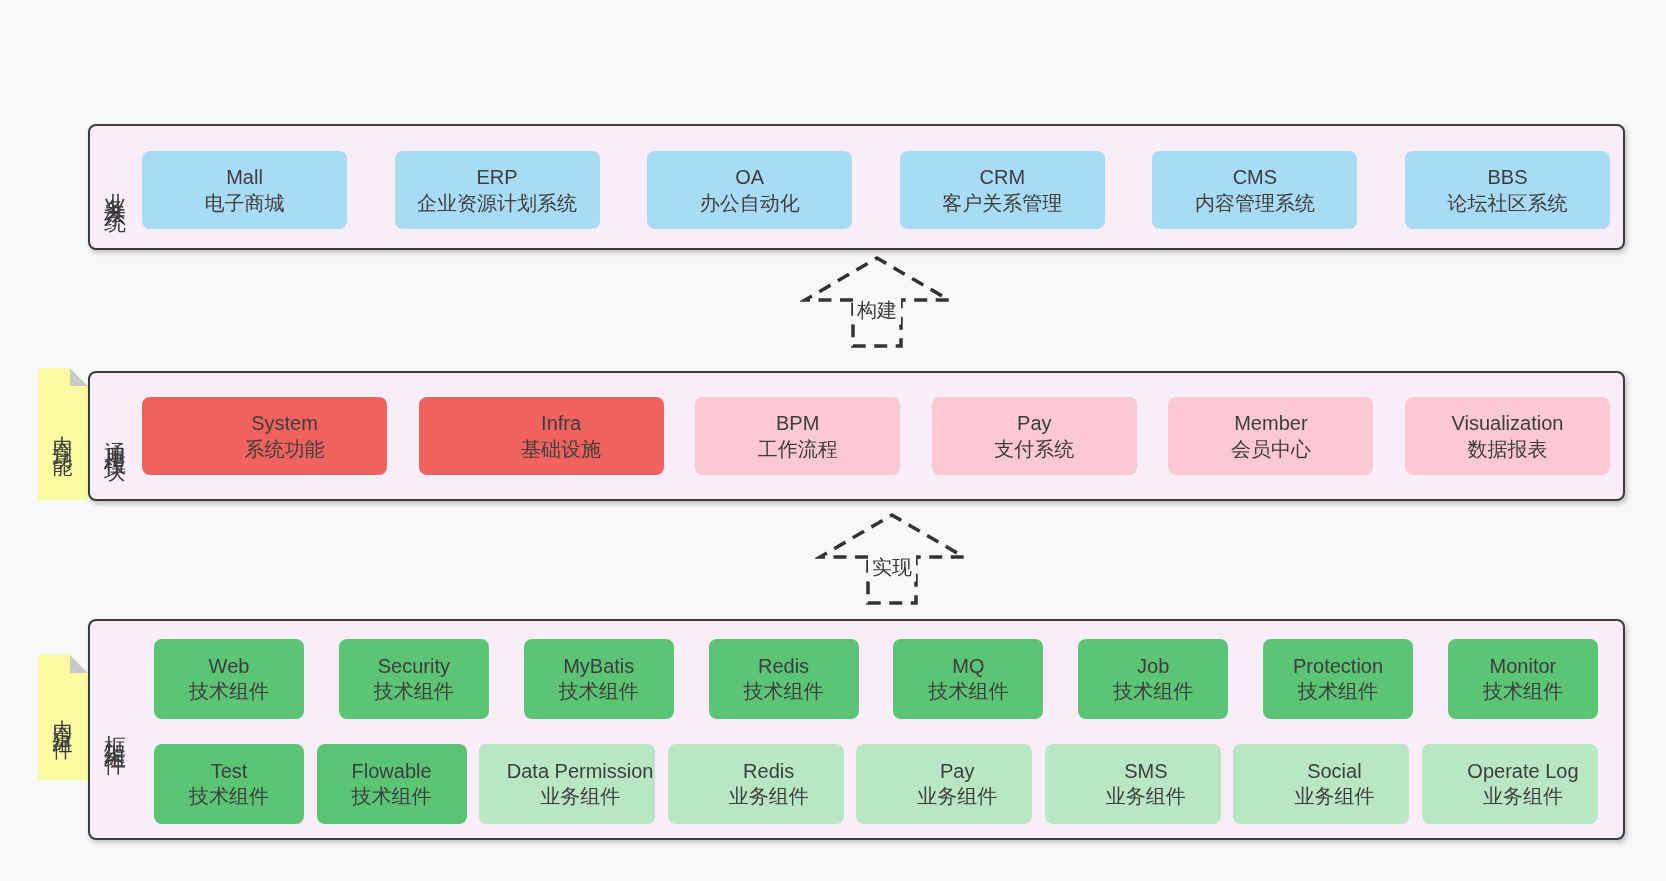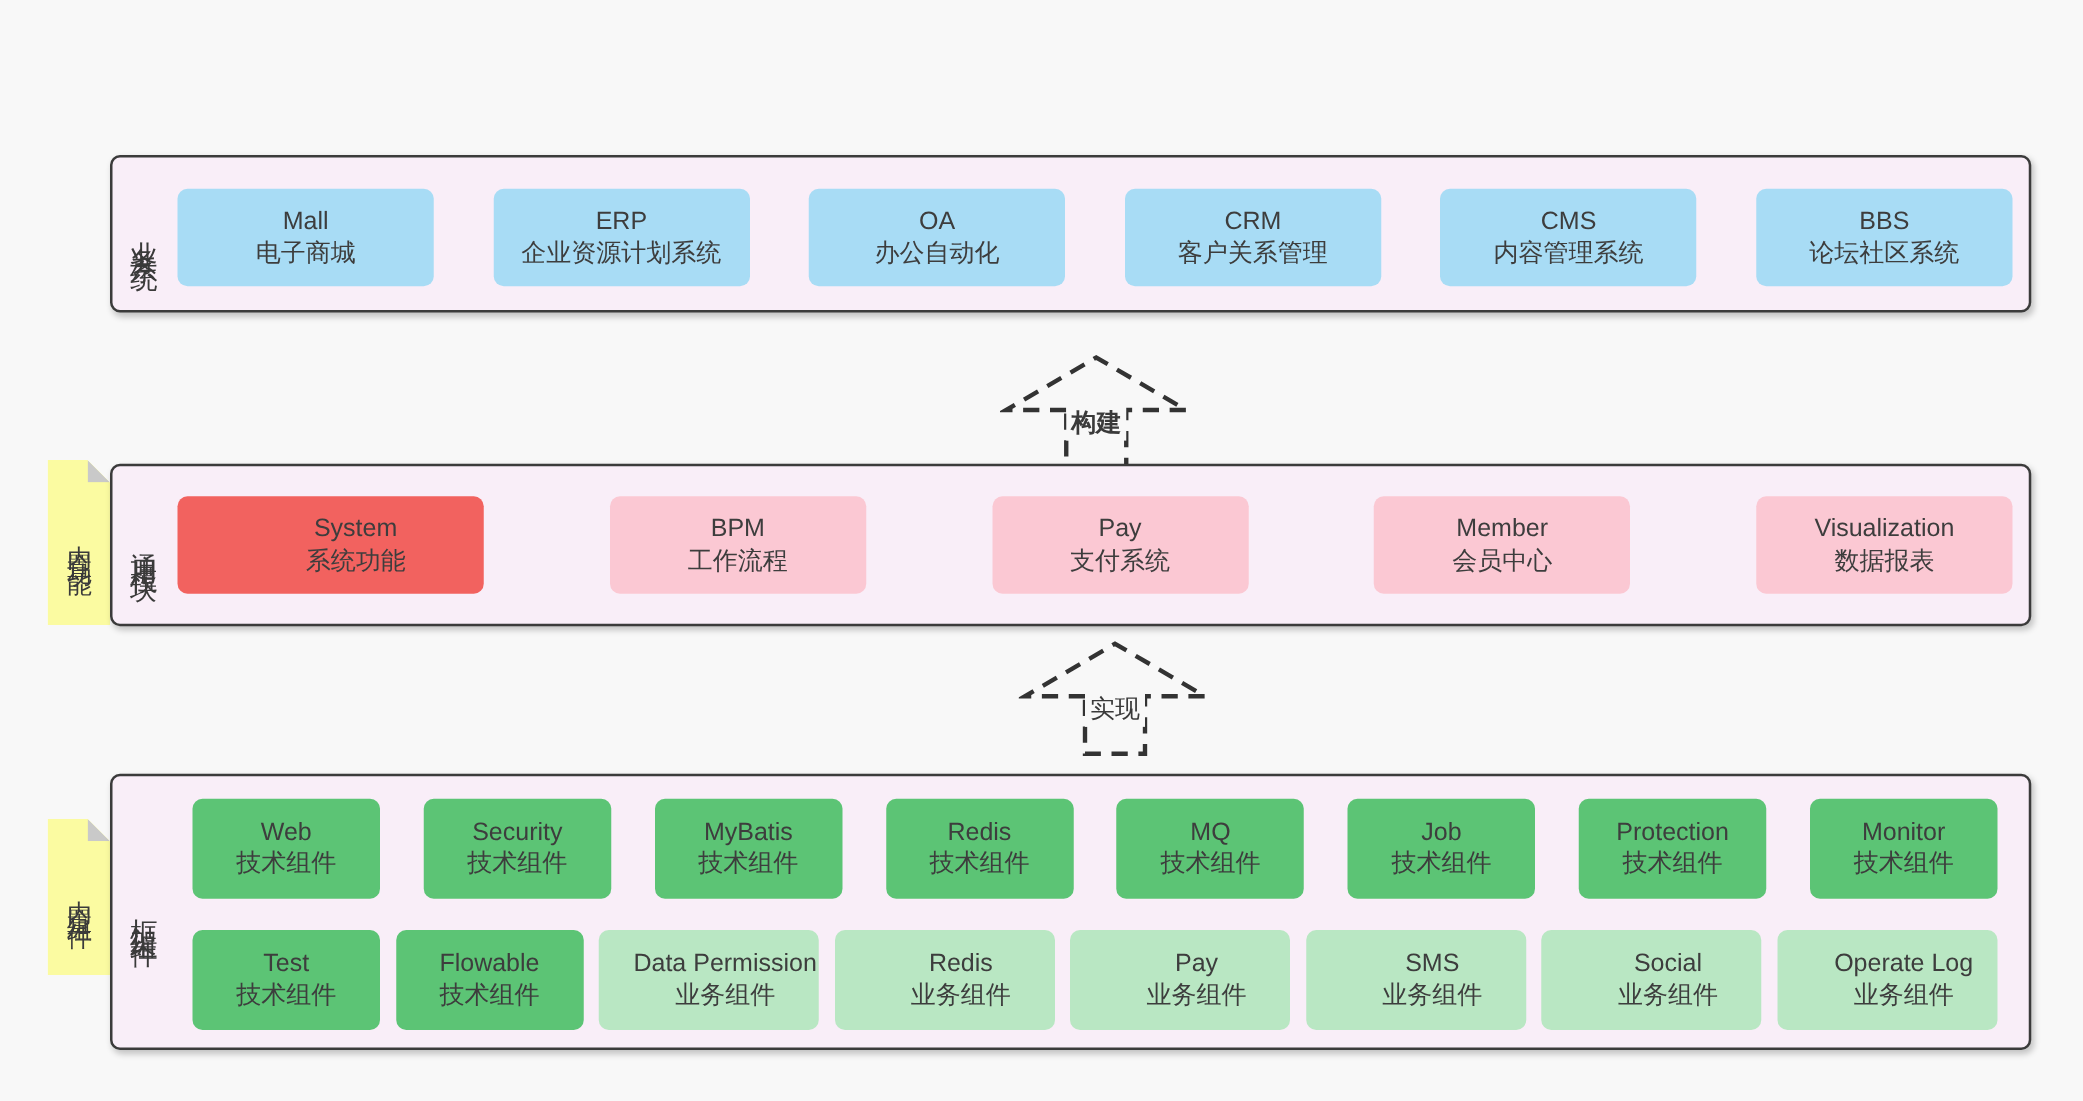--- a/index.html
+++ b/index.html
@@ -66,21 +66,21 @@
     background:var(--fold_gray,#c9c9c9);
     clip-path:polygon(0 0, 100% 100%, 0 100%);
   }
   .sticky-text {
     writing-mode:vertical-rl; text-orientation:upright;
     font-size:20px; letter-spacing:7px; line-height:1; color:#3a3a3a;
   }
 
   
   .arrow { position:absolute; width:154px; height:100px; }
-  #arrow-build     { left:800px; top:280px;font-weight:bold; }
+  #arrow-build     { left:800px; top:252px; }
   #arrow-implement { left:815px; top:509px; }
   .arrow svg { display:block; }
   .arrow path {
     fill:none; stroke:var(--dash,#333333);
     stroke-width:3.5; stroke-dasharray:13 8.5;
   }
   .arrow-label {
     position:absolute; left:77px; top:58px; transform:translate(-50%,-50%);
     background:var(--page_bg,#f8f8f8); padding:1px 4px;
     font-size:20px; color:#3a3a3a; white-space:nowrap;
@@ -137,20 +137,24 @@
     <span class="arrow-label">构建</span>
   </div>
 
   <section class="panel" id="panel-modules">
     <div class="v-label">通用模块</div>
     <div class="box-row row-6">
         <div class="box red">
           <div class="box-title">System</div>
           <div class="box-subtitle">系统功能</div>
         </div>
+        <div class="box red">
+          <div class="box-title">Infra</div>
+          <div class="box-subtitle">基础设施</div>
+        </div>
         <div class="box pink">
           <div class="box-title">BPM</div>
           <div class="box-subtitle">工作流程</div>
         </div>
         <div class="box pink">
           <div class="box-title">Pay</div>
           <div class="box-subtitle">支付系统</div>
         </div>
         <div class="box pink">
           <div class="box-title">Member</div>

